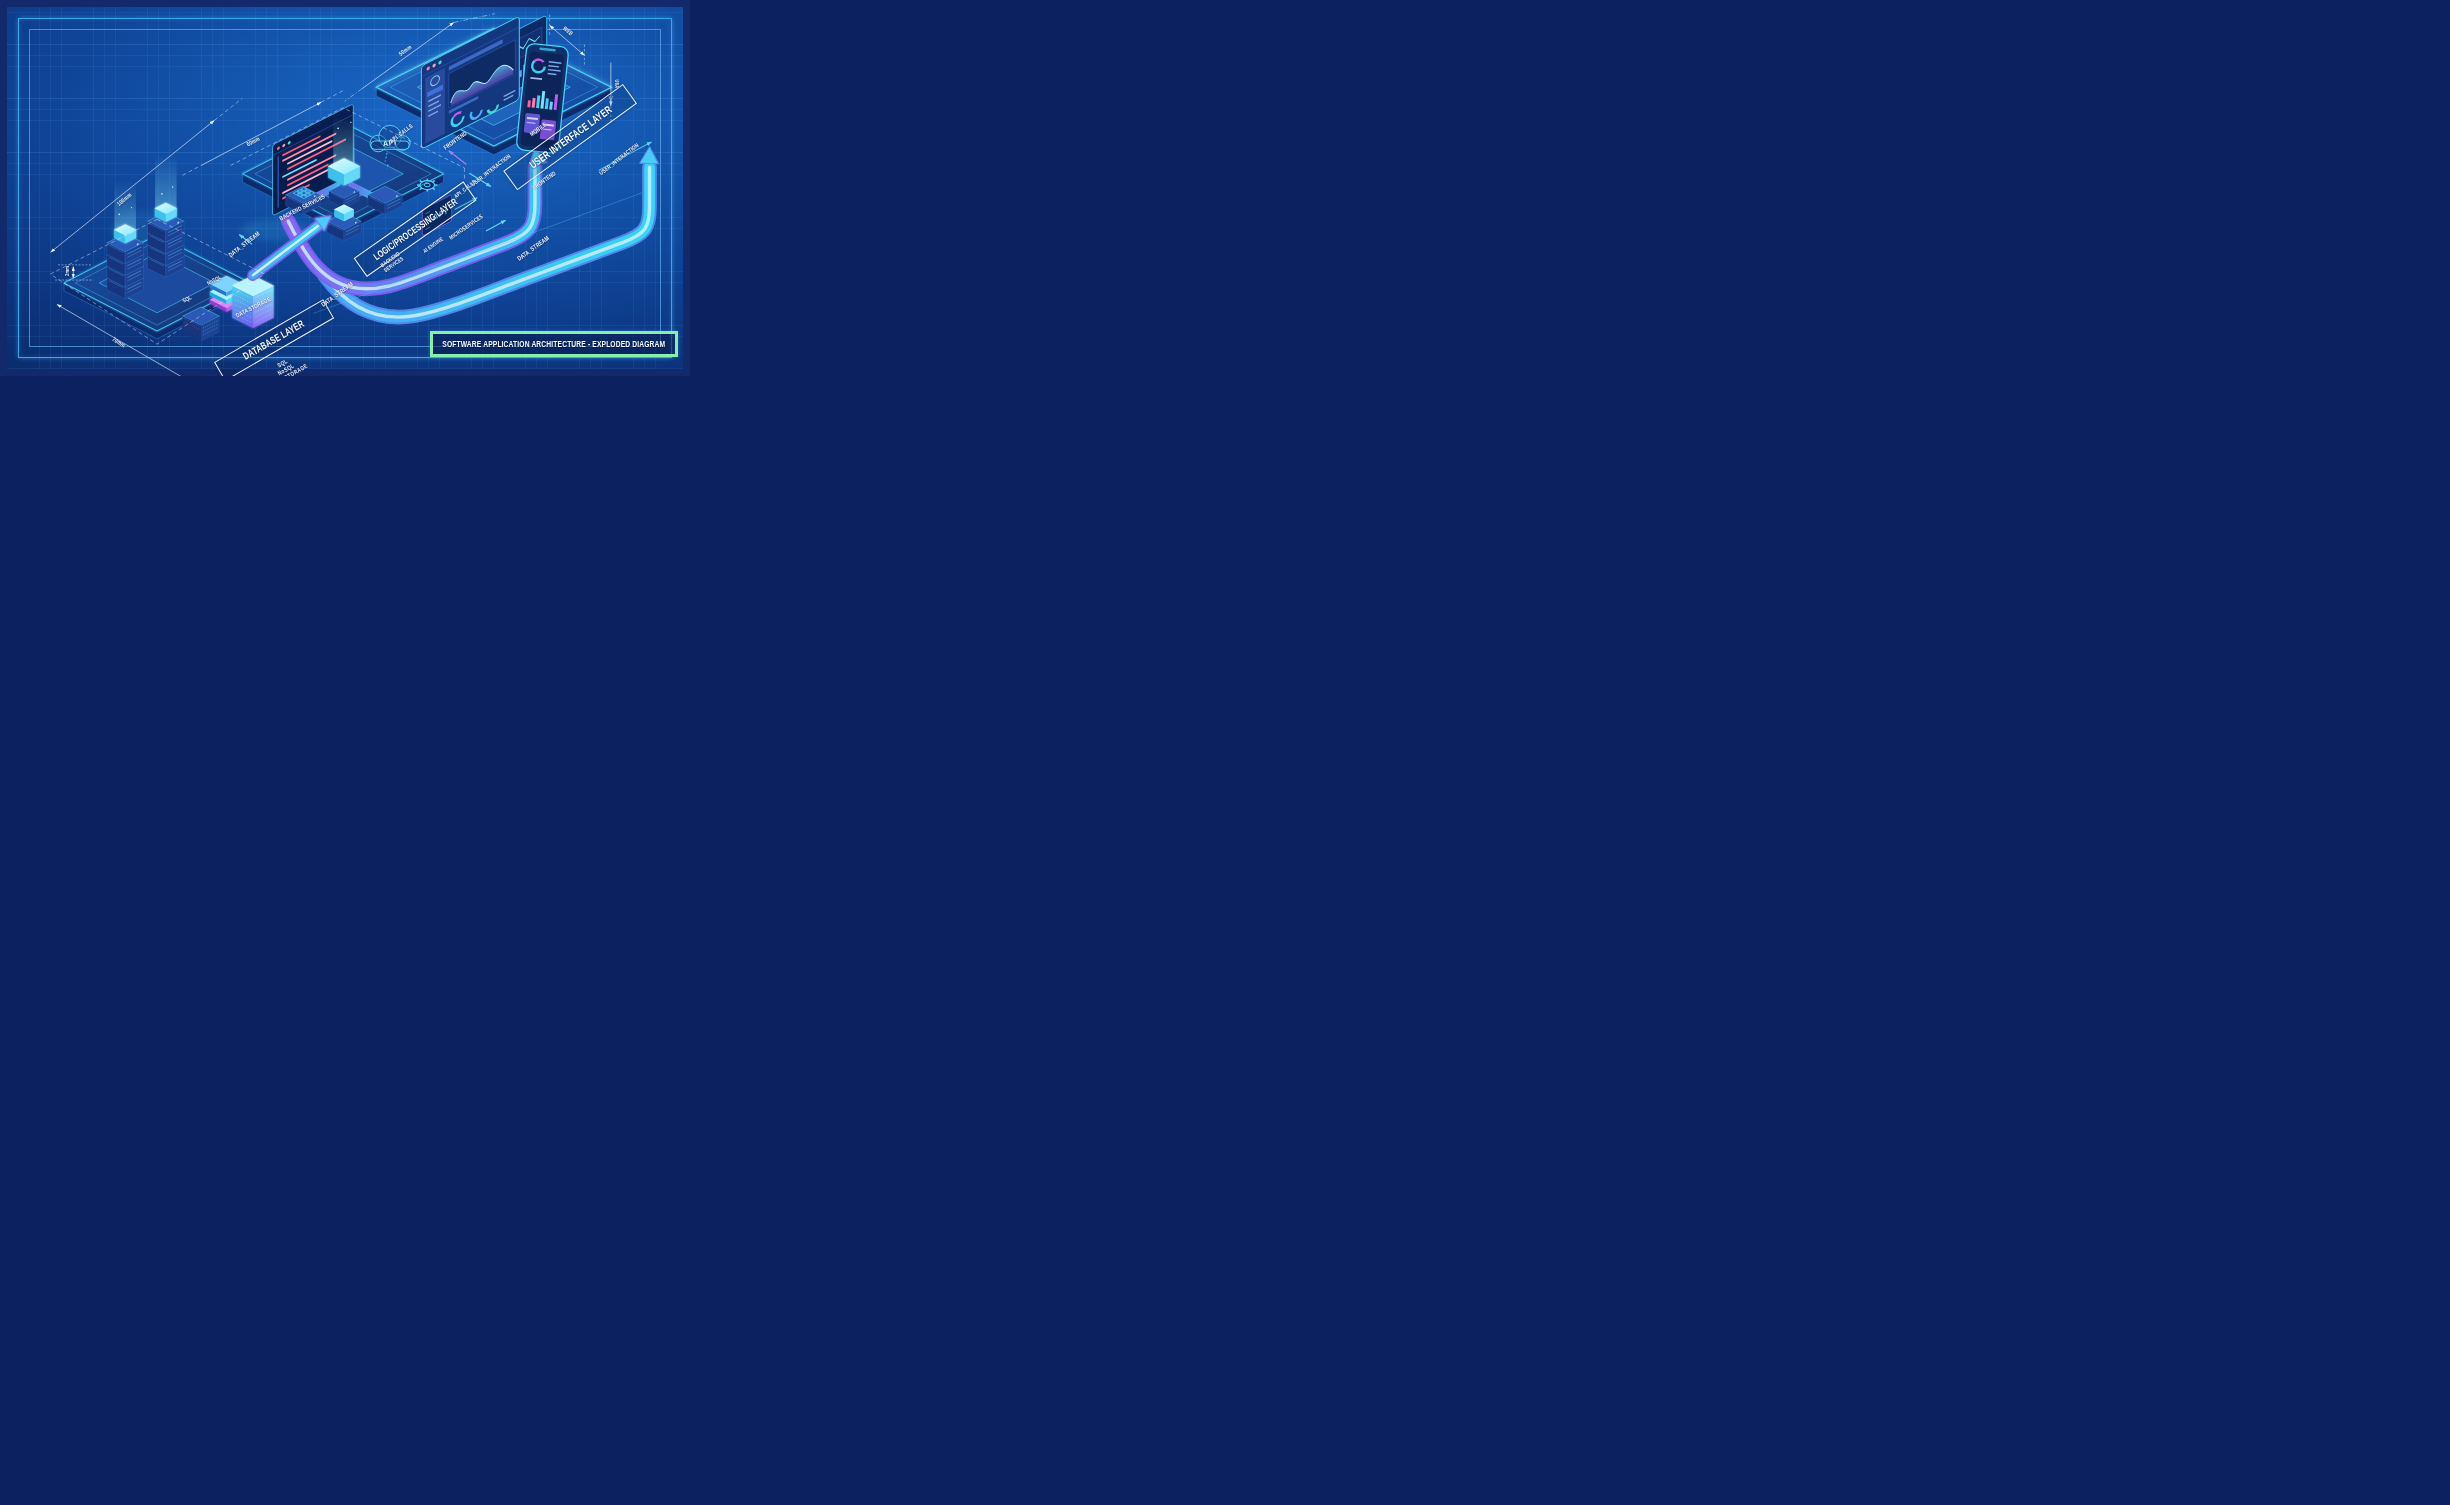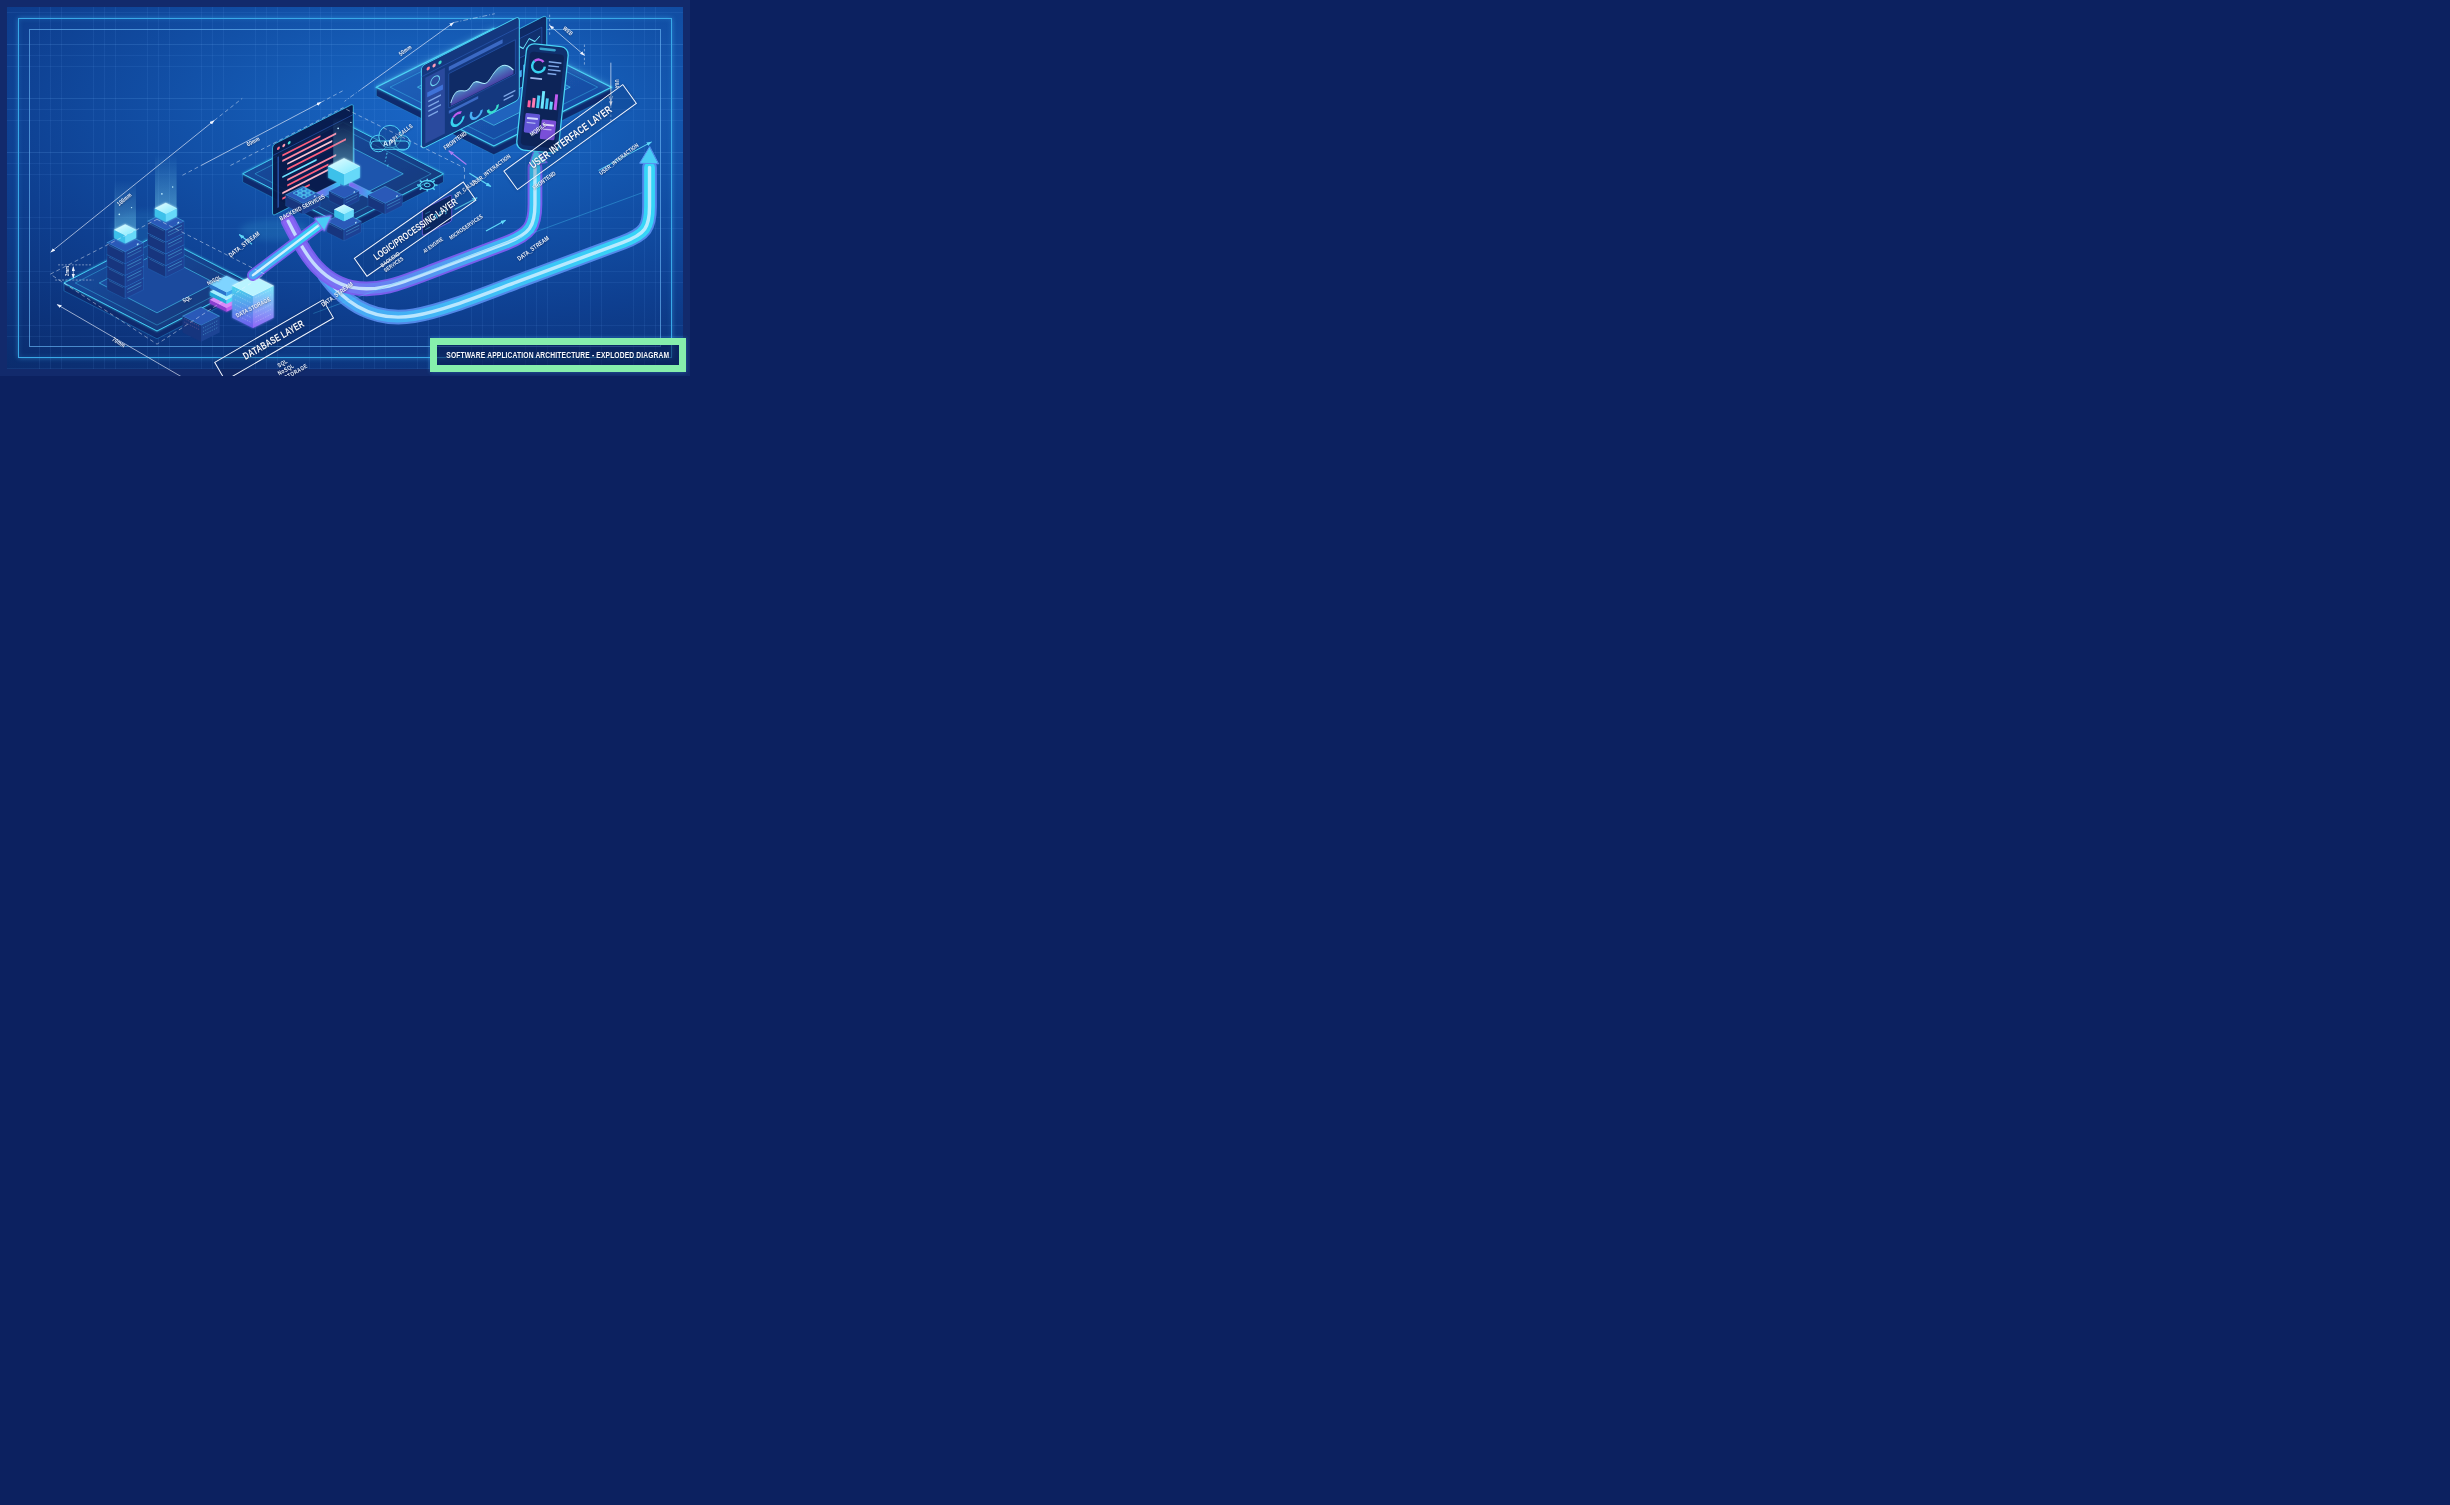--- a/index.html
+++ b/index.html
@@ -63,22 +63,22 @@
   .l-backend-edge{left:302px;top:207px;font-size:6.1px;--r:-27deg;}
   .l-backend-sub{left:392px;top:262px;font-size:5.6px;--r:-35deg;line-height:1.1;}
   .l-ai{left:433px;top:245px;font-size:5.6px;--r:-35deg;}
   .l-micro{left:466px;top:227px;font-size:5.9px;--r:-35deg;}
 
   .l-frontend-sub{left:544px;top:180px;font-size:6.1px;--r:-36deg;}
   .l-mobile{left:538px;top:129px;font-size:6.1px;--r:-36deg;}
   .l-frontend-plat{left:455px;top:140px;font-size:6.1px;--r:-36deg;}
 
   
-  .titleblock{position:absolute;left:430px;top:338px;width:242px;height:20px;
-    border:7px solid #86efac;background:rgba(9,26,72,.55);
+  .titleblock{position:absolute;left:430px;top:331px;width:242px;height:20px;
+    border:3px solid #86efac;background:rgba(9,26,72,.55);
     display:flex;align-items:center;justify-content:center;
     box-shadow:0 0 3.9px rgba(60,180,245,.4);}
   .titleblock span{color:#f6f9ff;font-weight:bold;font-size:9.3px;white-space:nowrap;
     letter-spacing:0.2px;transform:scaleX(.72);text-shadow:0 0.5px 1.5px rgba(3,14,46,.7);}
 </style>
 </head>
 <body>
 
 <div class="canvas">
   <div class="field">

